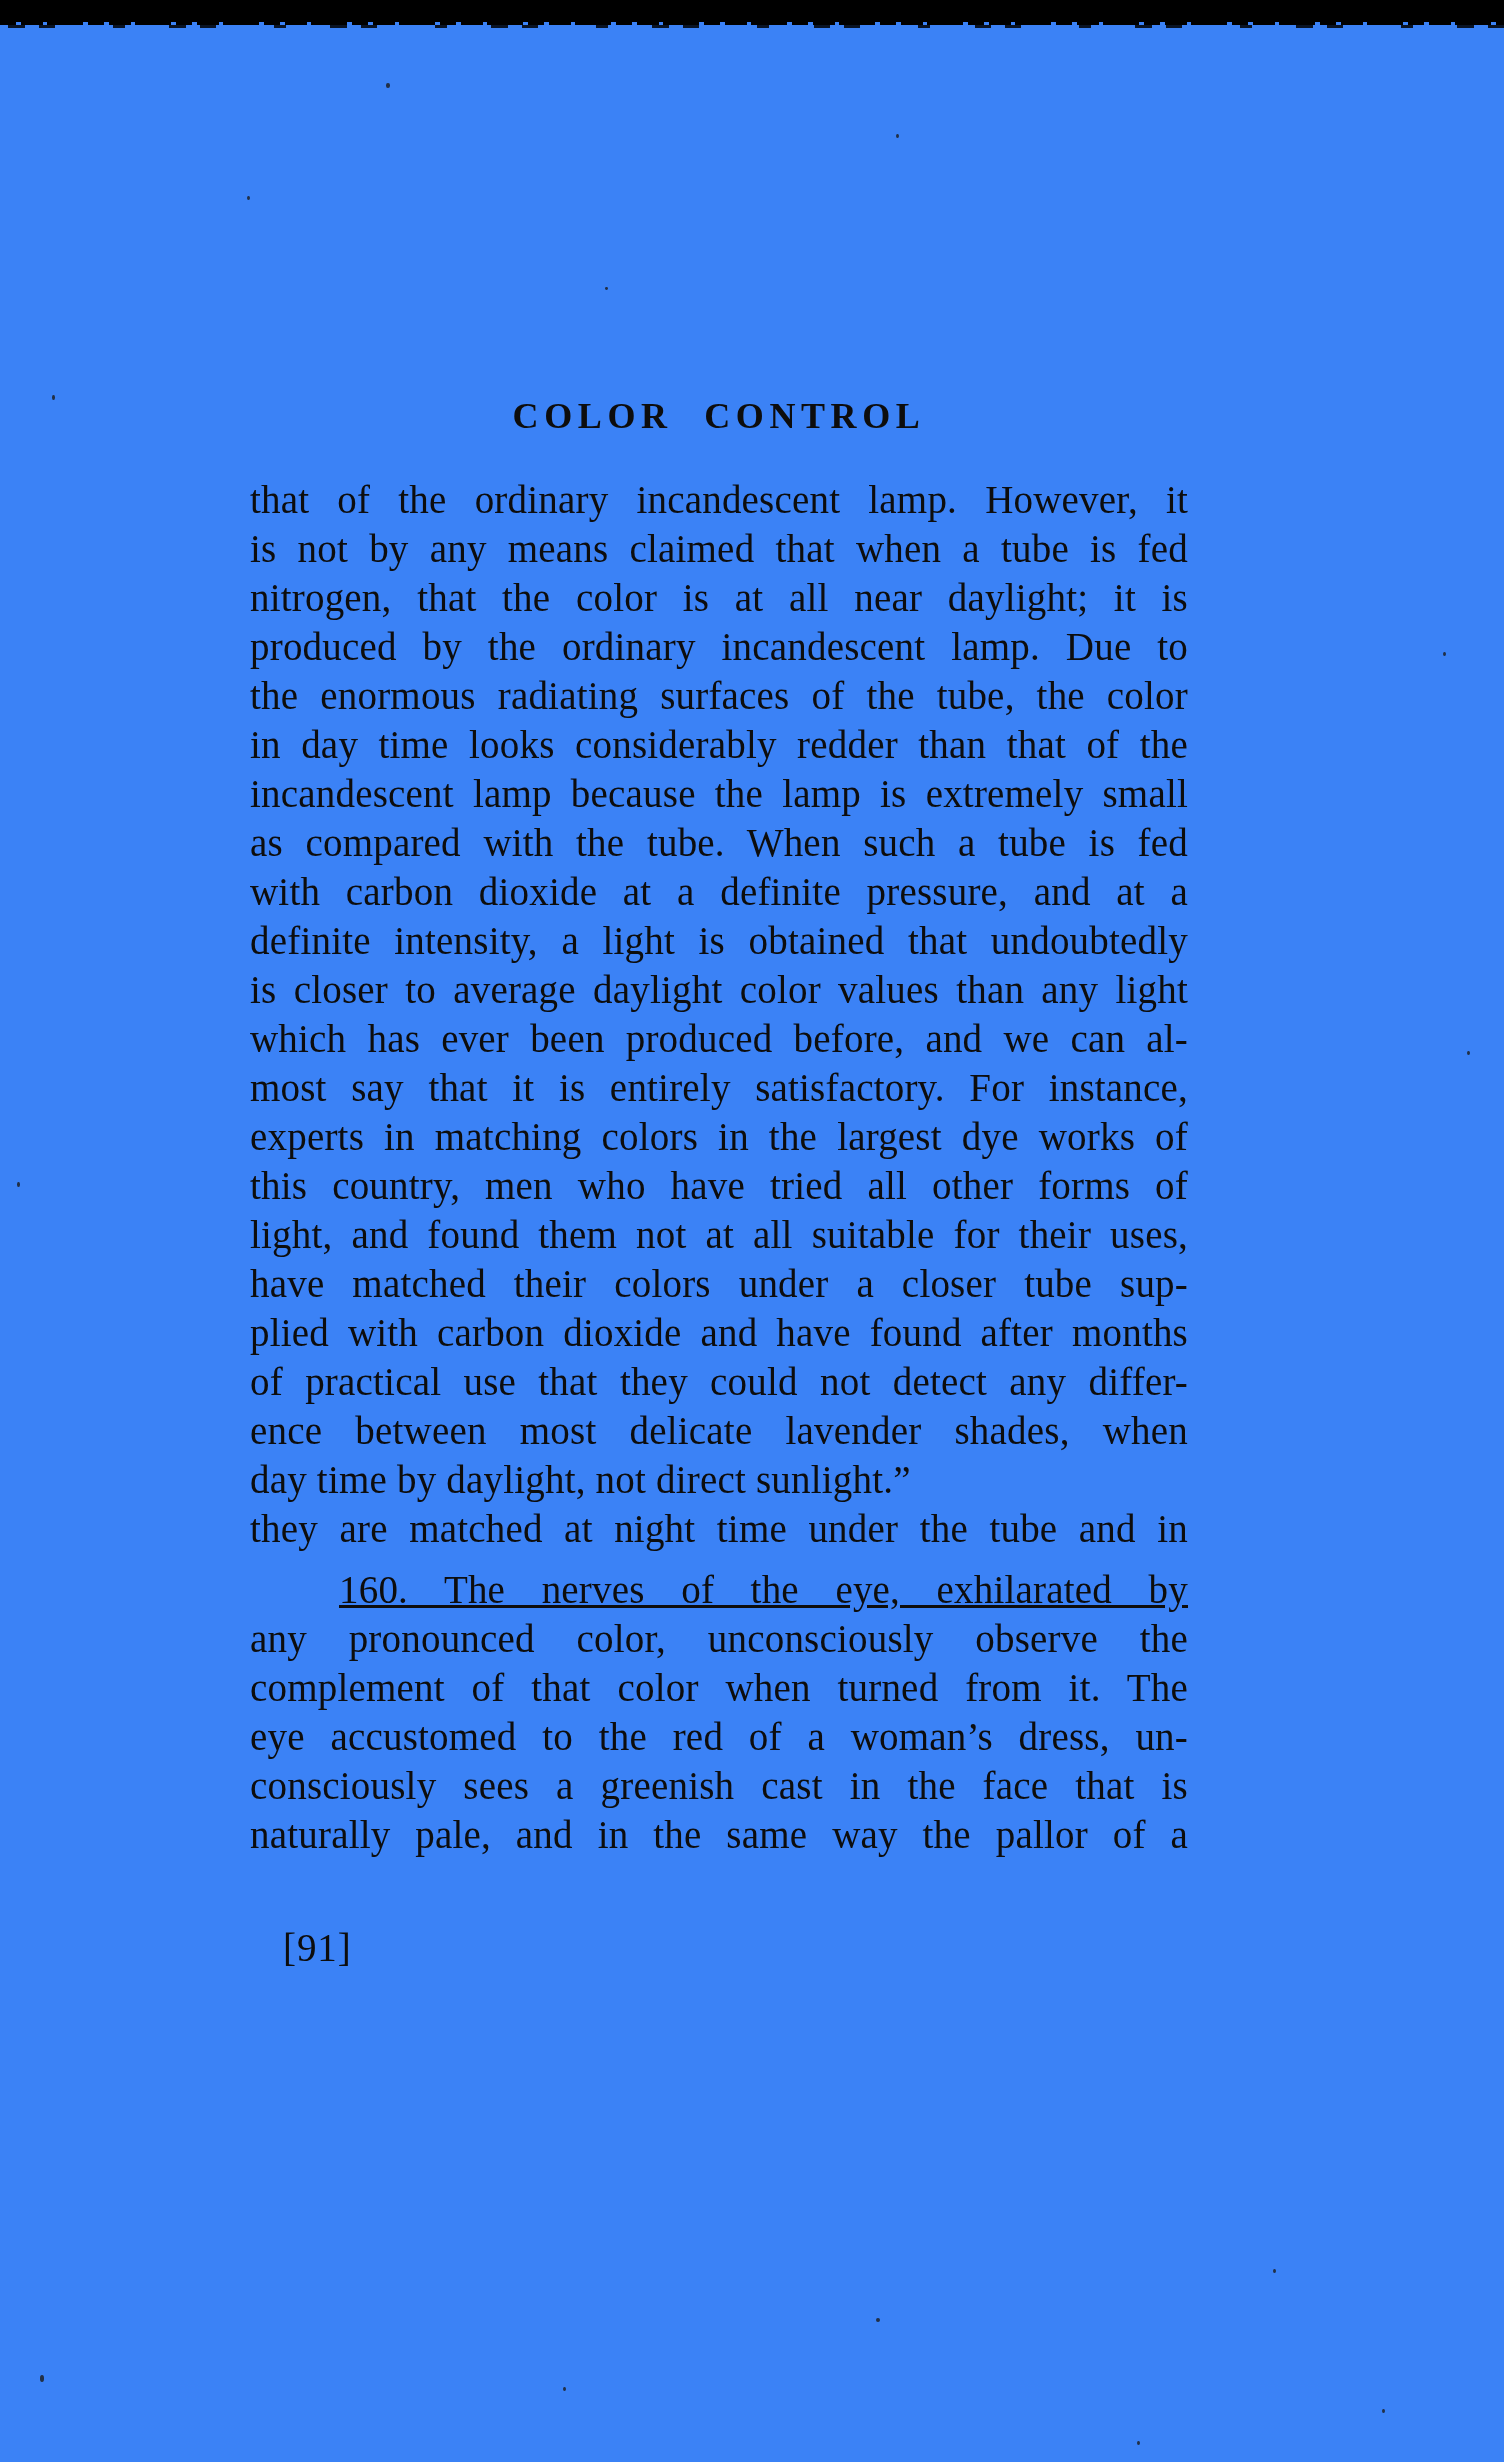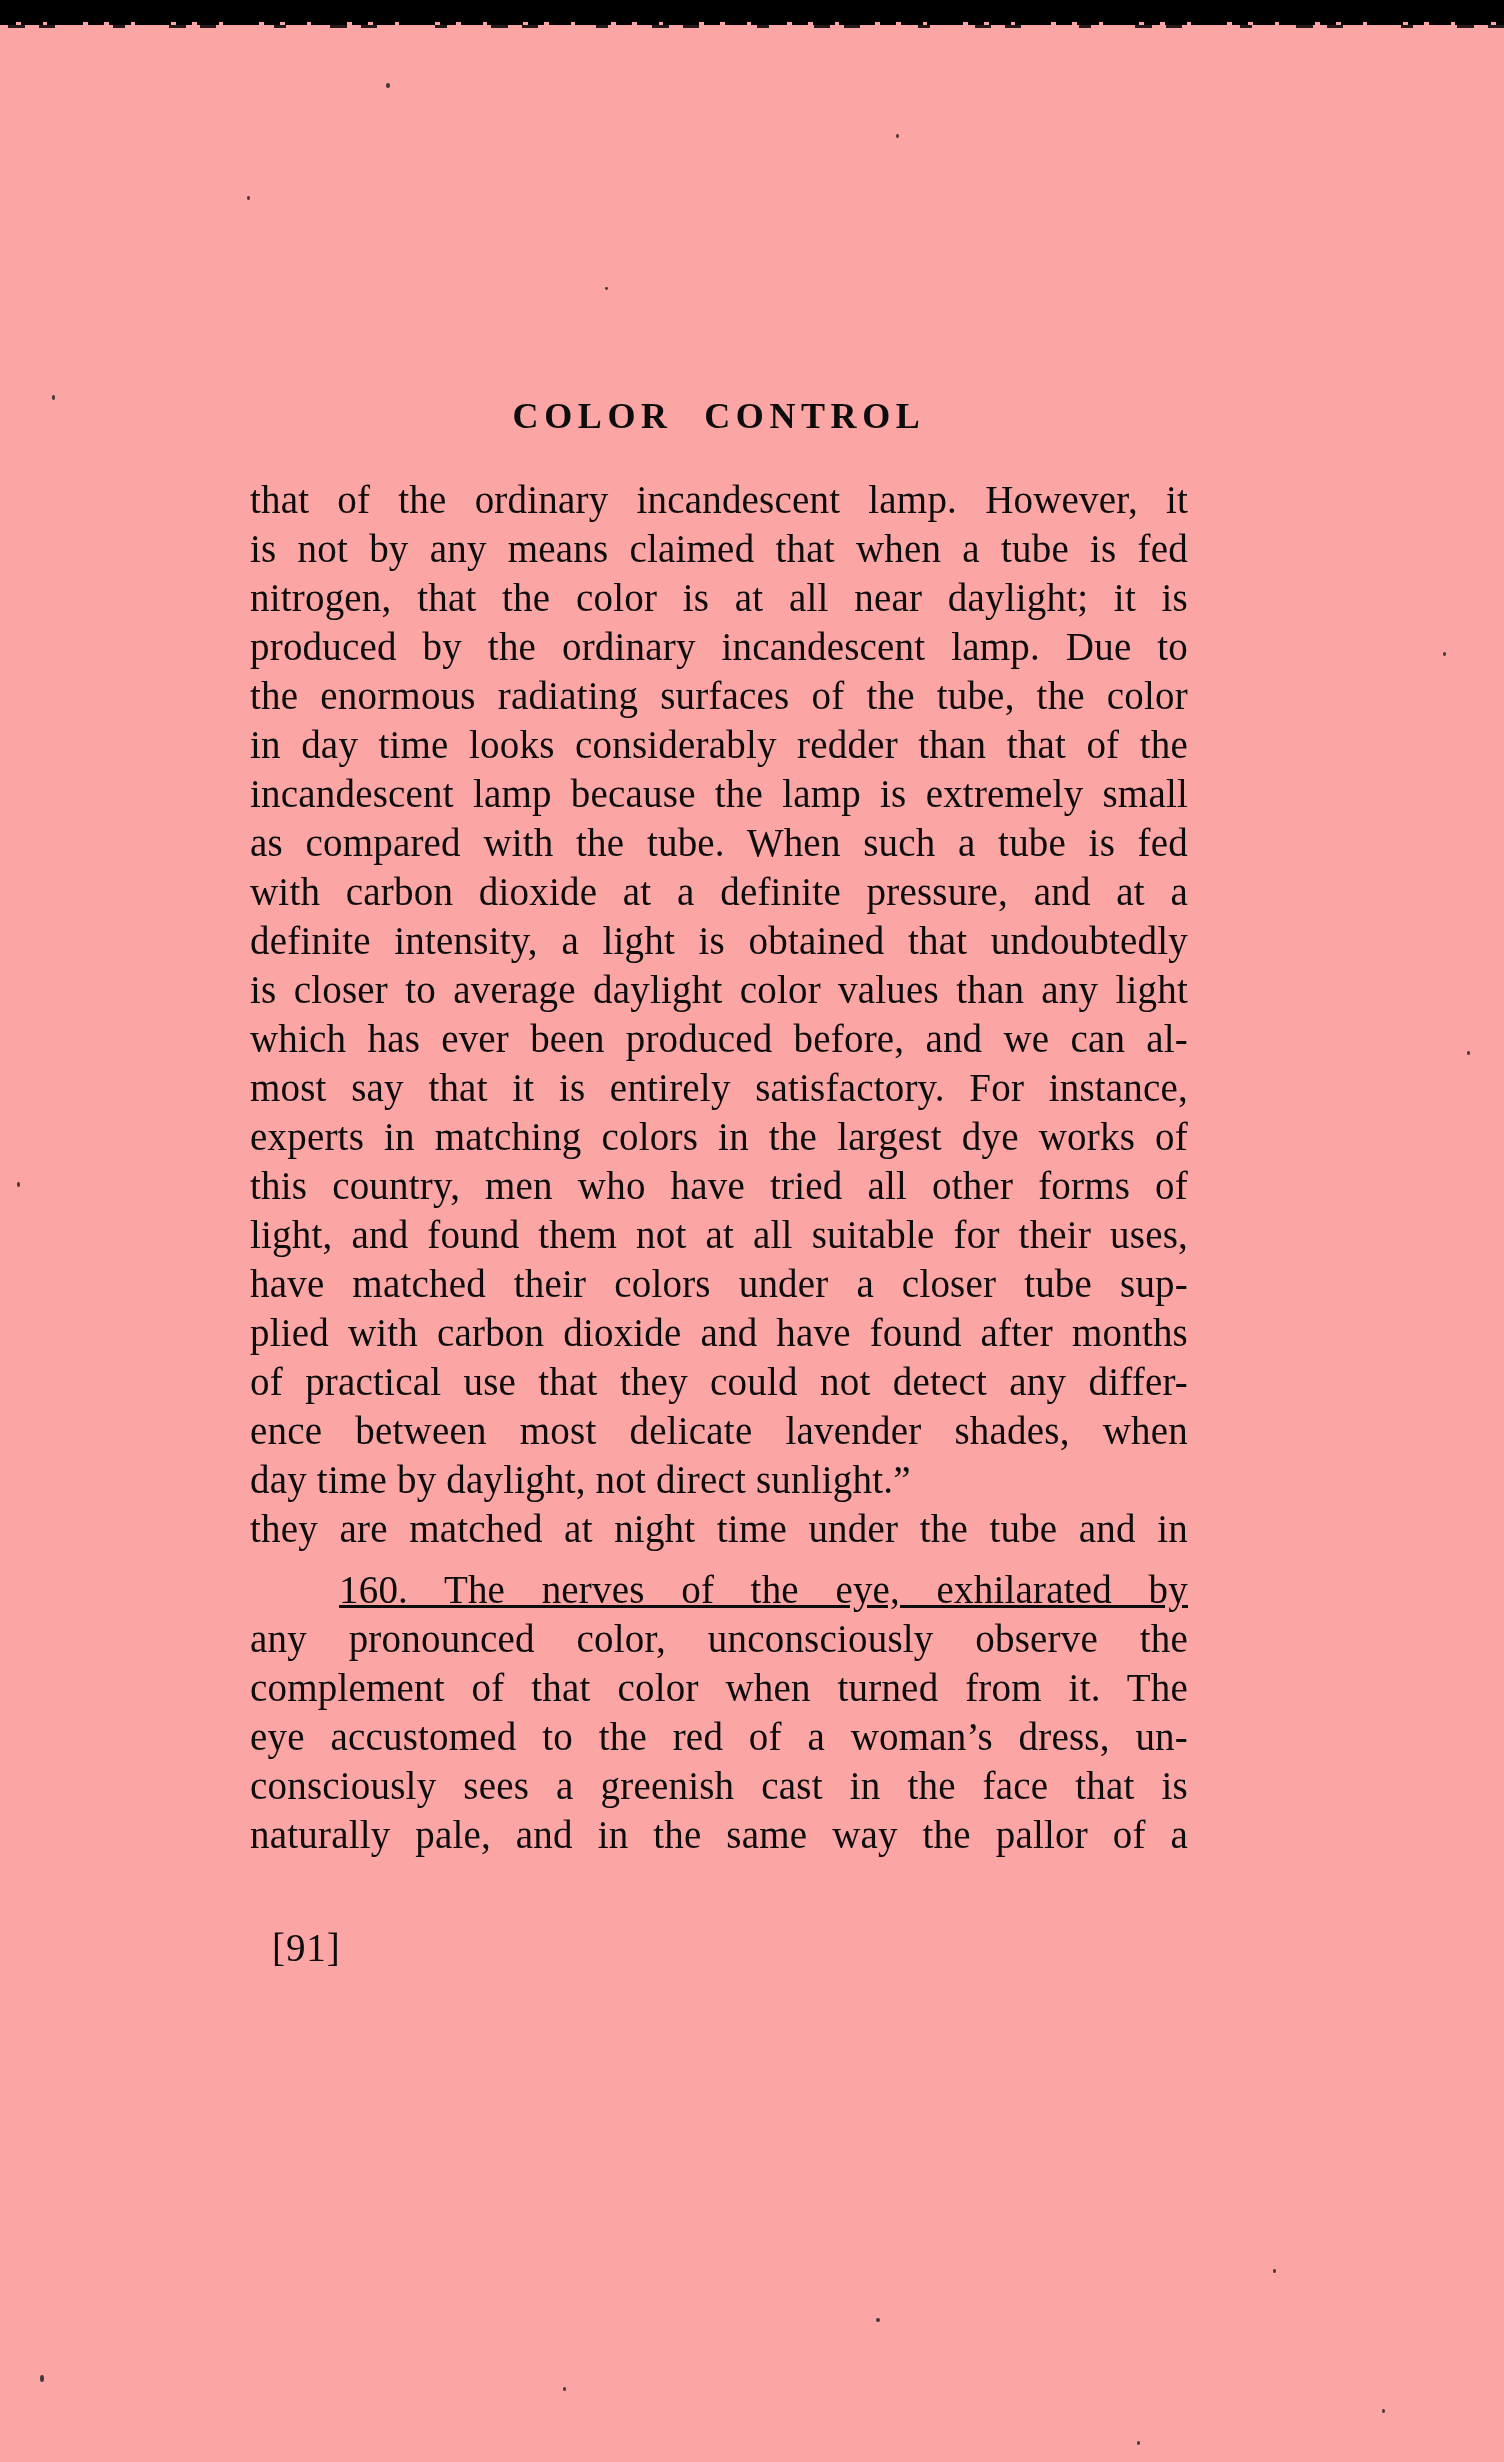--- a/index.html
+++ b/index.html
@@ -5,21 +5,21 @@
   html, body {
     margin: 0;
     padding: 0;
     background: #e8e8e8;
   }
   .page {
     position: relative;
     width: 1505px;
     height: 2462px;
     margin: 0 auto;
-    background: #fca5a5;
+    background: #3b82f6;
     overflow: hidden;
     font-family: "Liberation Serif", serif;
     color: #0d0d0d;
   }
 
   
   .scan-top-bar {
     position: absolute;
     top: 0; left: 0;
     width: 100%;
@@ -80,21 +80,21 @@
     white-space: normal;
     height: 49px;
     overflow: visible;
   }
   .line.last { text-align-last: left; }
   .line.indent { text-indent: 89px; text-decoration: underline; }
 
   .page-number {
     position: absolute;
     top: 1923px;
-    left: 272px;
+    left: 283px;
     font-size: 39px;
     line-height: 49px;
     letter-spacing: 0.9px;
   }
 
   
   .speck {
     position: absolute;
     background: #1c1c1c;
     border-radius: 50%;

